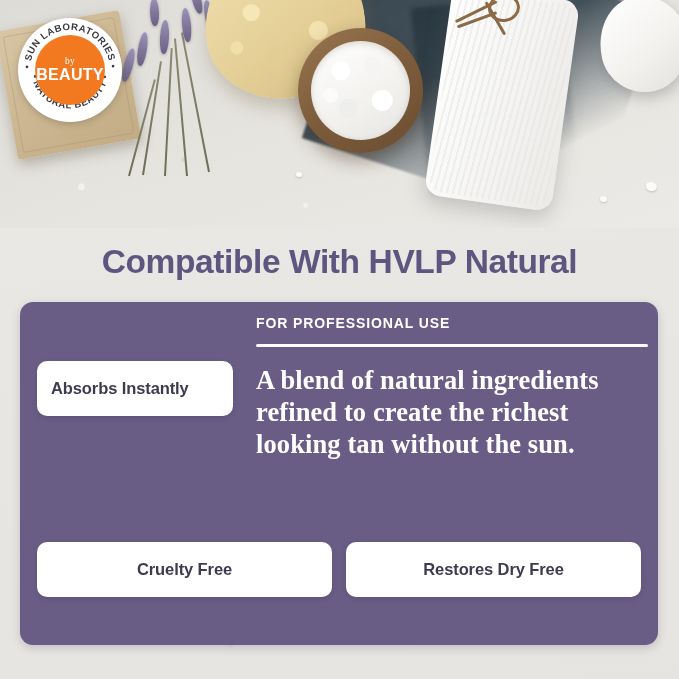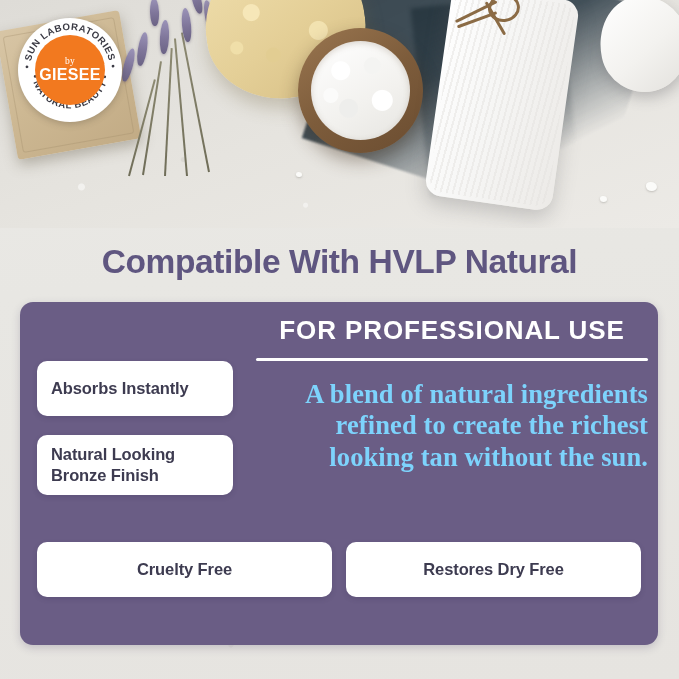--- a/index.html
+++ b/index.html
@@ -286,41 +286,40 @@
   }
 
   
   .right-col {
     position: absolute;
     left: 236px; top: 14px;
     width: 392px;
   }
   .pro-use {
     color: #ffffff;
-    font-size: 26px;
+    font-size: 14px;
     font-weight: 700;
     letter-spacing: 0.9px;
-    text-align: center;
+    text-align: left;
     line-height: 1.1;
   }
   .rule {
     margin-top: 13px;
     height: 3px;
     background: #ffffff;
     border-radius: 2px;
     width: 100%;
   }
   .blurb {
     margin-top: 18px;
-    color: #7dd3fc;
+    color: #ffffff;
     font-family: "Liberation Serif", serif;
     font-weight: 700;
     font-size: 26.5px;
     line-height: 1.2;
-    text-align: right;
     letter-spacing: 0.1px;
   }
 
   
   .left-col {
     position: absolute;
     left: 17px; top: 59px;
     width: 196px;
     display: flex;
     flex-direction: column;
@@ -418,37 +417,34 @@
       <text>
         <textPath href="#arcTop" startOffset="50%" text-anchor="middle"><tspan>• SUN LABORATORIES •</tspan></textPath>
       </text>
       <text>
         <textPath href="#arcBot" startOffset="50%" text-anchor="middle" side="right"><tspan>• NATURAL BEAUTY •</tspan></textPath>
       </text>
     </svg>
     <div class="inner">
       <div class="by">by</div>
       <div class="brand">
-        <span>GIESEE</span><span class="tm">™</span>
+        <span>BEAUTY</span><span class="tm">™</span>
       </div>
     </div>
   </div>
 
   <div class="headline">Compatible With HVLP Natural</div>
 
   <div class="panel">
 
     <div class="panel-top">
 
       <div class="left-col">
         <div class="card card-left">
           <span>Absorbs Instantly</span>
-        </div>
-        <div class="card card-left">
-          <span>Natural Looking Bronze Finish</span>
         </div>
       </div>
 
       <div class="right-col">
         <div class="pro-use">FOR PROFESSIONAL USE</div>
         <div class="rule"></div>
         <div class="blurb">A blend of natural ingredients refined to create the richest looking tan without the sun.</div>
       </div>
 
     </div>

